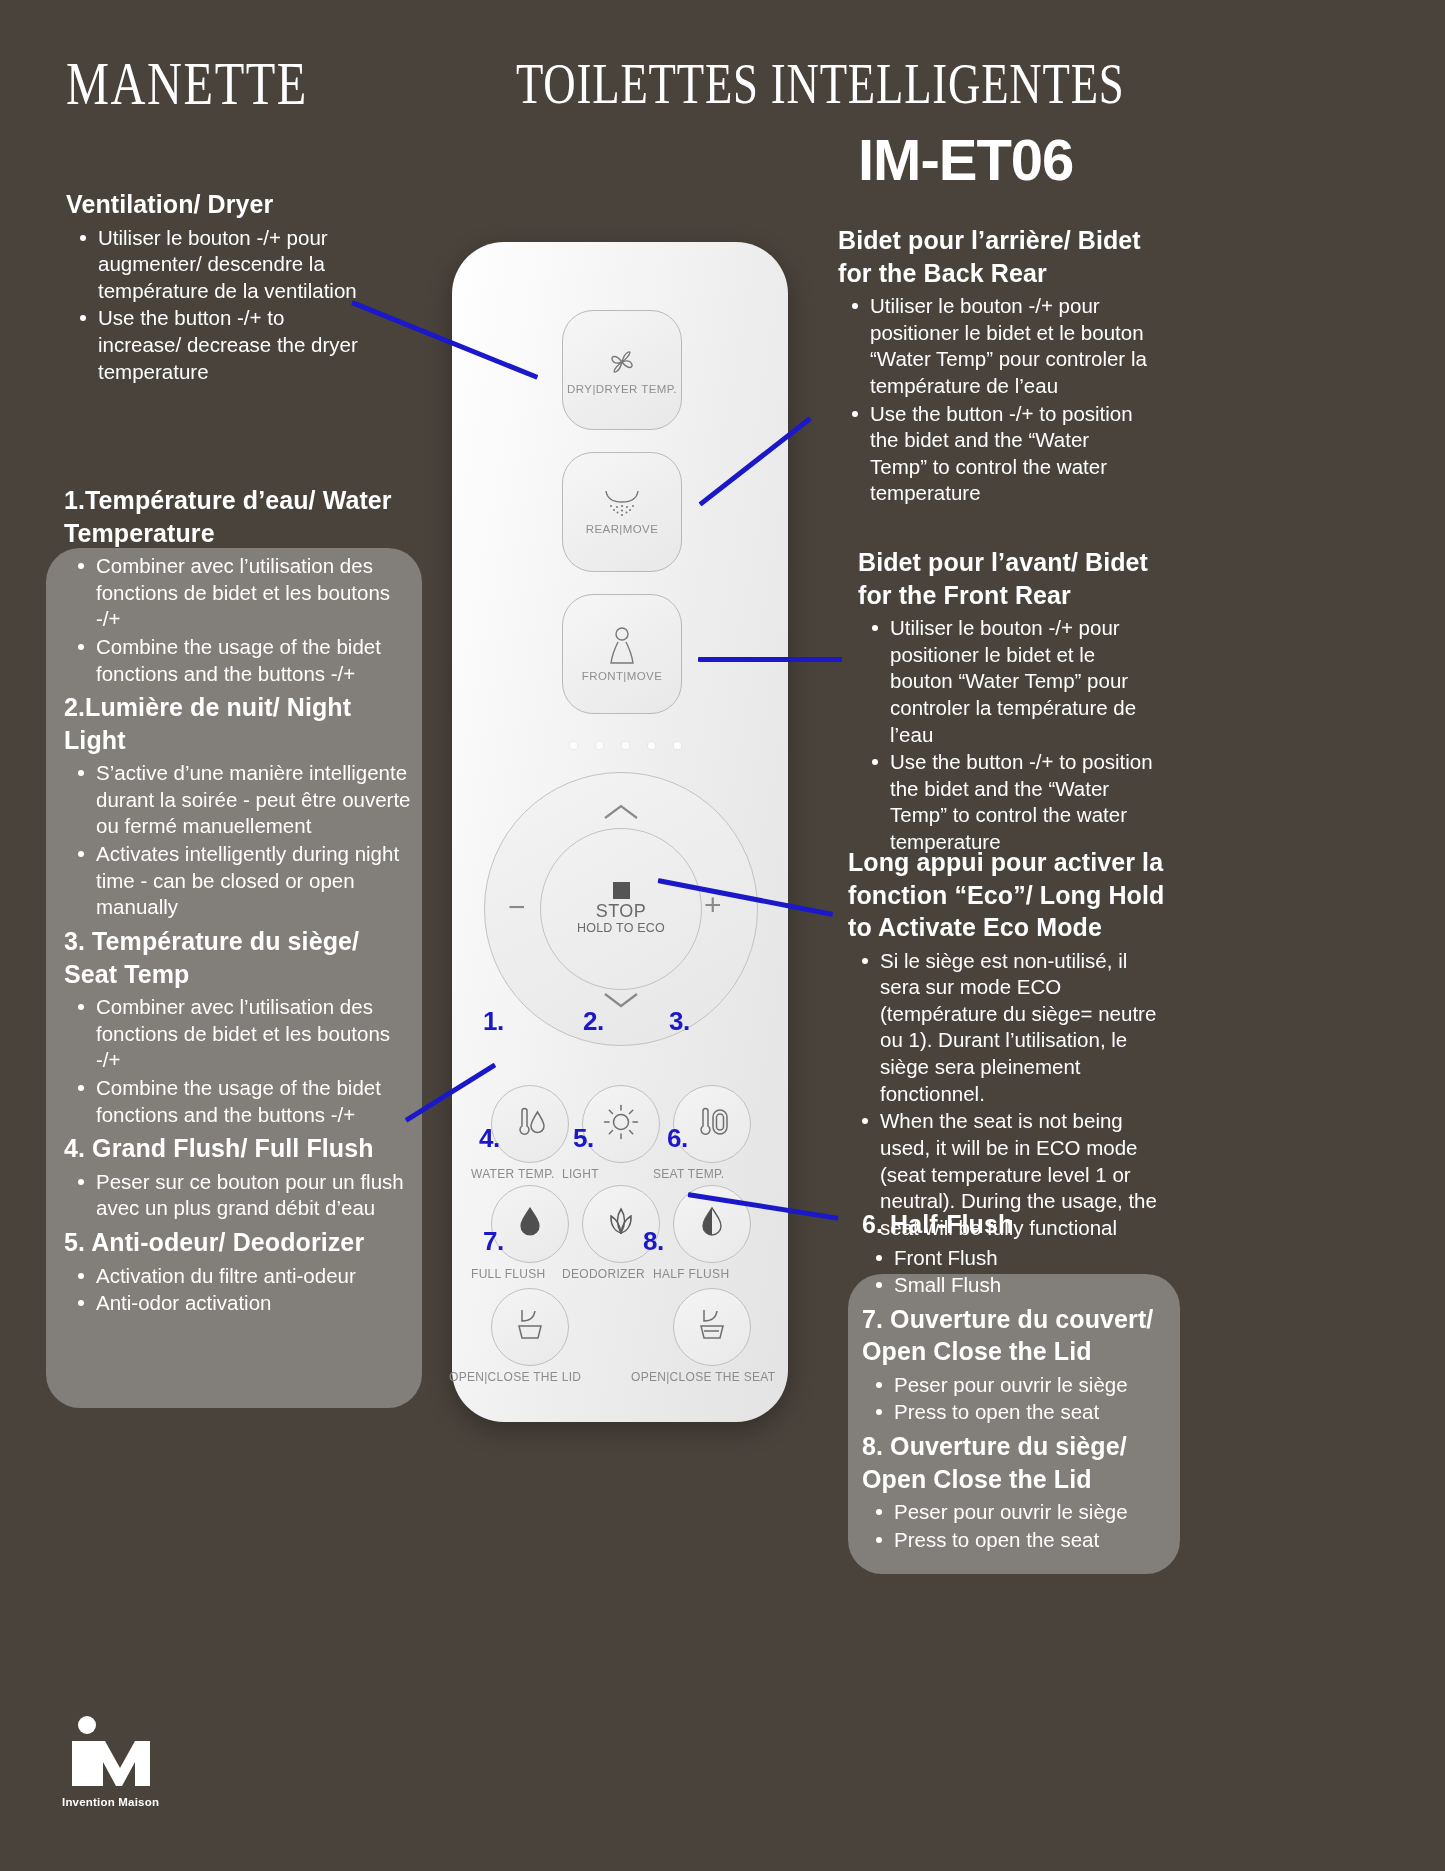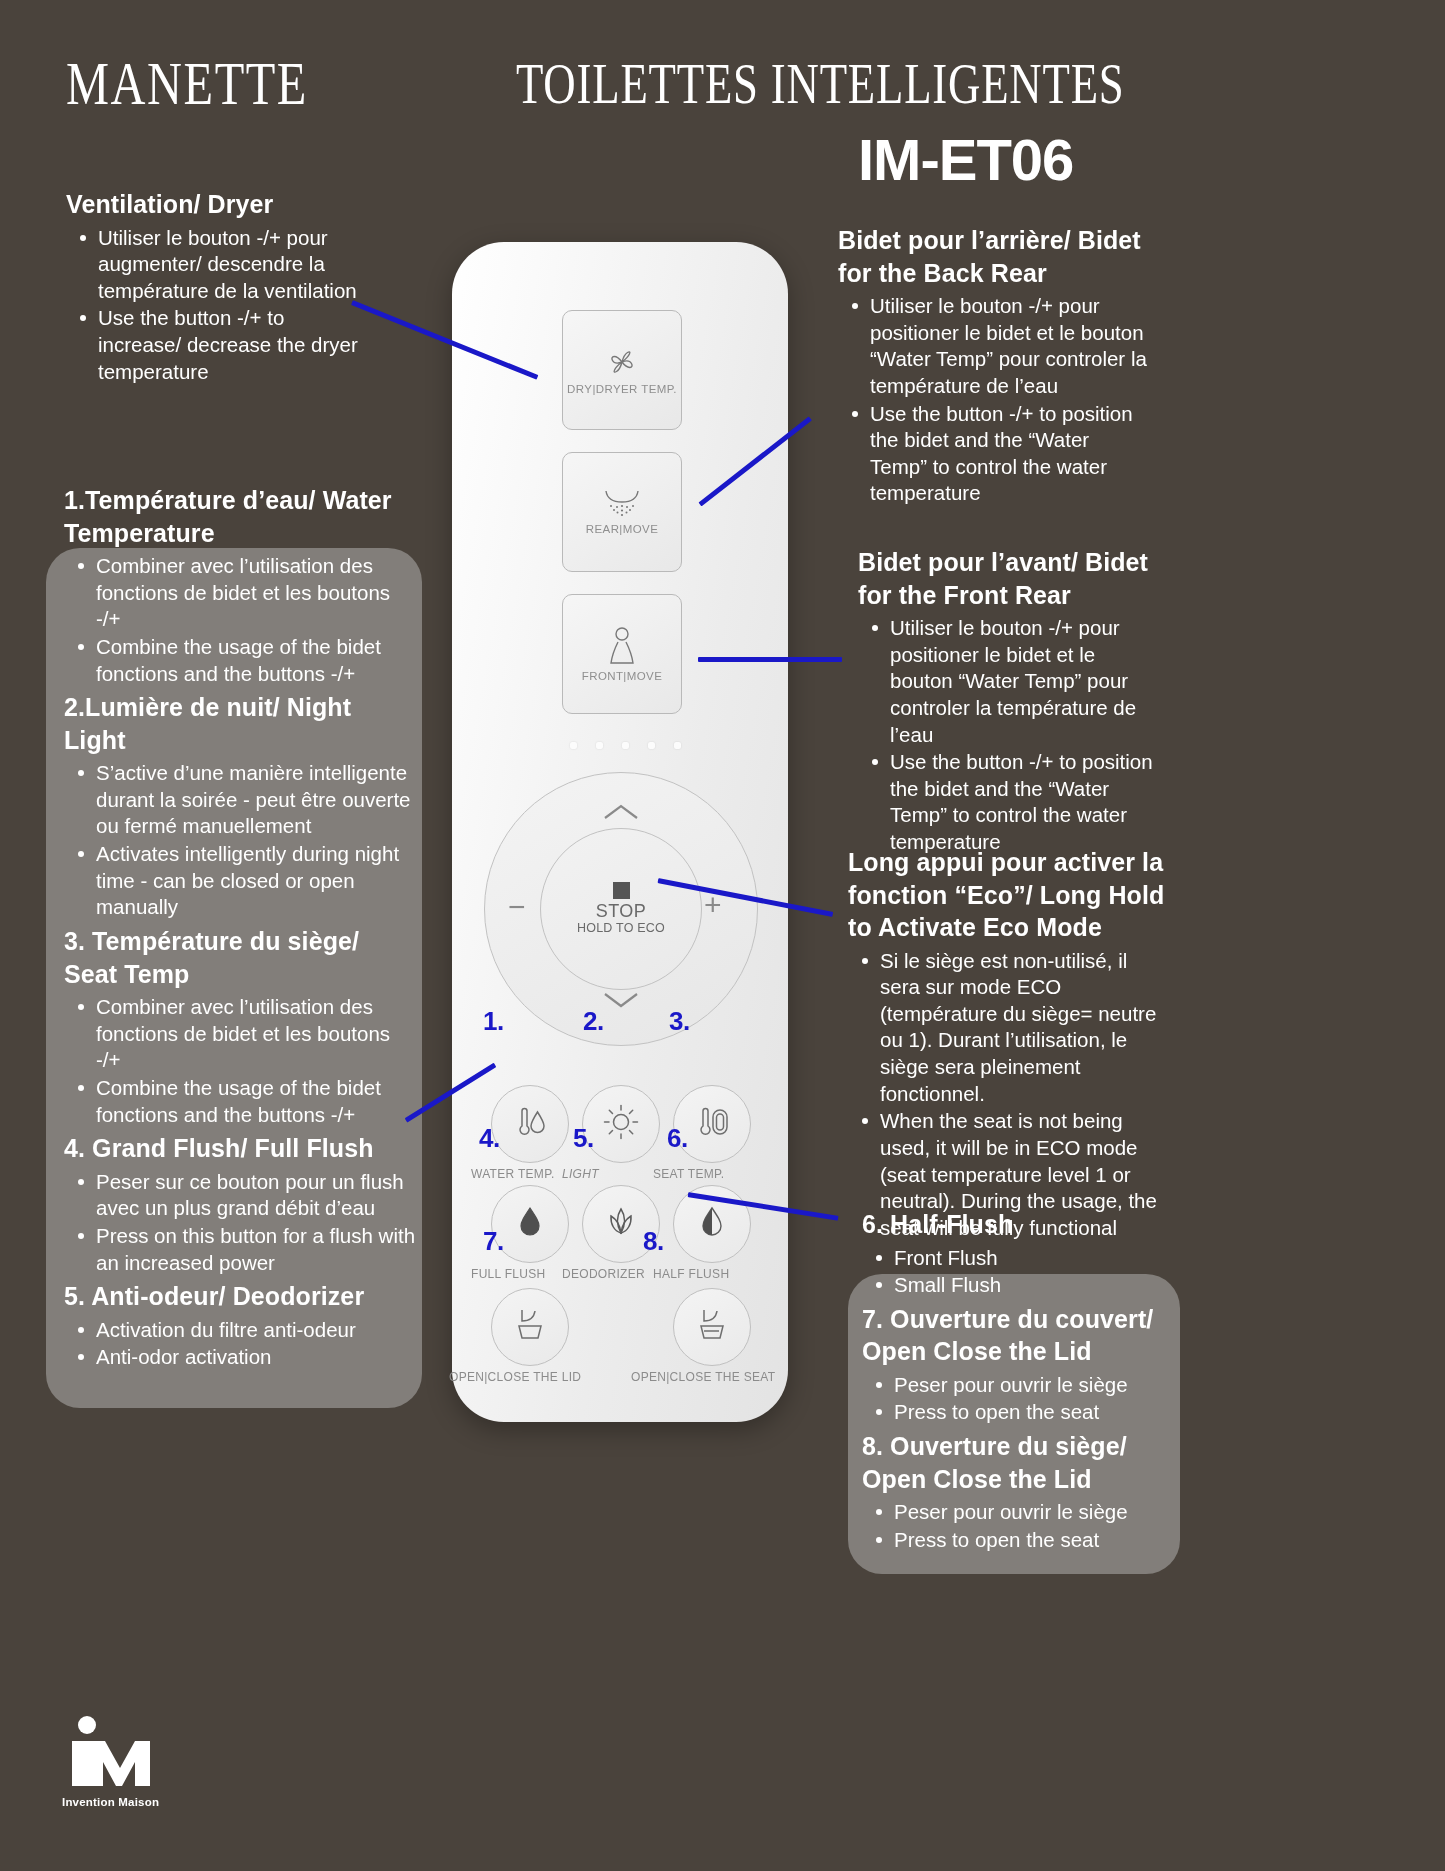--- a/index.html
+++ b/index.html
@@ -58,21 +58,21 @@
   }
 
   
   .remote{
     position:absolute;left:452px;top:242px;width:336px;height:1180px;
     border-radius:52px;
     background:linear-gradient(100deg,#ffffff 0%,#f7f7f7 26%,#ececec 62%,#e3e3e3 100%);
     box-shadow:0 8px 26px rgba(0,0,0,.30);
   }
   .rbtn{
-    position:absolute;border:1.4px solid #b9b9b9;border-radius:10px;
+    position:absolute;border:1.4px solid #b9b9b9;border-radius:31px;
     background:linear-gradient(145deg,#f6f6f6,#e8e8e8);
     display:flex;flex-direction:column;align-items:center;justify-content:center;
   }
   .rbtn .lbl{
     font-size:11.5px;color:#8f8f8f;letter-spacing:.4px;white-space:nowrap;
     margin-top:4px;
   }
   .rbtn svg{display:block;}
 
   .dotrow{position:absolute;display:flex;gap:19px;}
@@ -154,21 +154,20 @@
       <li>Activates intelligently during night time - can be closed or open manually</li>
     </ul>
     <h3>3. Température du siège/ Seat Temp</h3>
     <ul>
       <li>Combiner avec l’utilisation des fonctions de bidet et les boutons -/+</li>
       <li>Combine the usage of the bidet fonctions and the buttons -/+</li>
     </ul>
     <h3>4. Grand Flush/ Full Flush</h3>
     <ul>
       <li>Peser sur ce bouton pour un flush avec un plus grand débit d’eau</li>
-      <li>Press on this button for a flush with an increased power</li>
     </ul>
     <h3>5. Anti-odeur/ Deodorizer</h3>
     <ul>
       <li>Activation du filtre anti-odeur</li>
       <li>Anti-odor activation</li>
     </ul>
   </div>
 
   <div class="tblock" style="left:838px;top:224px;width:312px;">
     <h3>Bidet pour l’arrière/ Bidet for the Back Rear</h3>
@@ -307,21 +306,21 @@
               <path d="M1.5 18 H6"></path>
               <path d="M30 18 H34.5"></path>
             <path d="M6.3 6.3 L9.5 9.5"></path>
               <path d="M26.5 26.5 L29.7 29.7"></path>
             <path d="M29.7 6.3 L26.5 9.5"></path>
               <path d="M9.5 26.5 L6.3 29.7"></path>
           </g>
         </svg>
       </span>
     </div>
-    <div class="clbl" style="left:110px;top:925px;width:116px;font-style:italic;">LIGHT</div>
+    <div class="clbl" style="left:110px;top:925px;width:116px;">LIGHT</div>
 
     <div class="cbtn" style="left:221px;top:843px;">
       <span>
         <svg width="36" height="34" viewBox="0 0 36 34" fill="none" stroke="#6f6f6f" stroke-width="1.5">
           <path d="M9 6 a2.5 2.5 0 0 1 5 0 v15 a4.5 4.5 0 1 1 -5 0 Z"></path>
           <rect x="19" y="5" width="14" height="24" rx="7"></rect>
           <rect x="22.5" y="9" width="7" height="16" rx="3.5"></rect>
         </svg>
       </span>
     </div>

